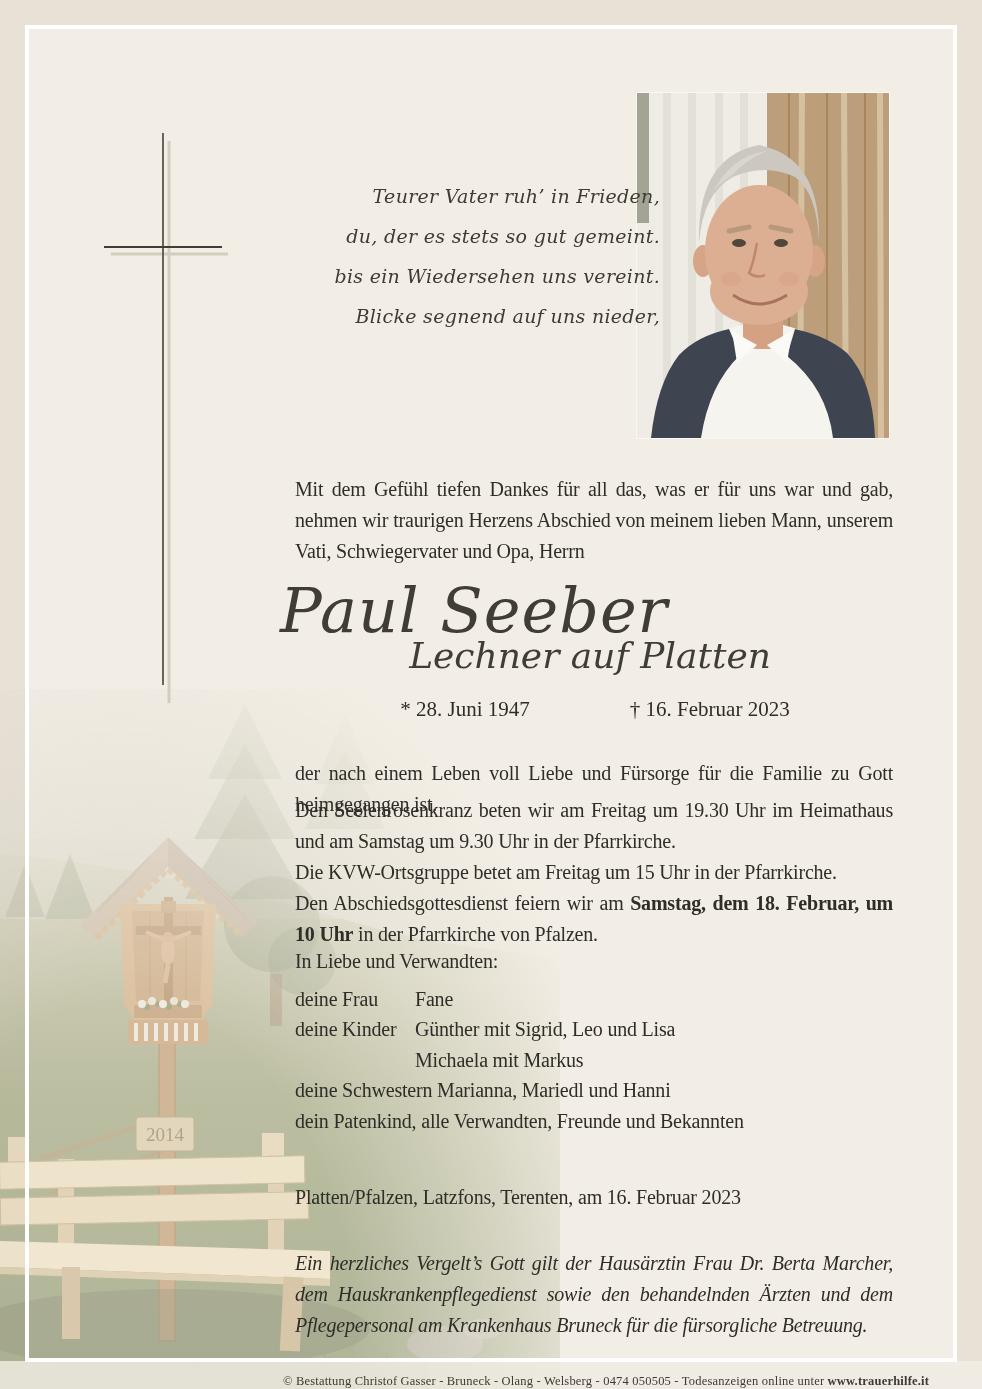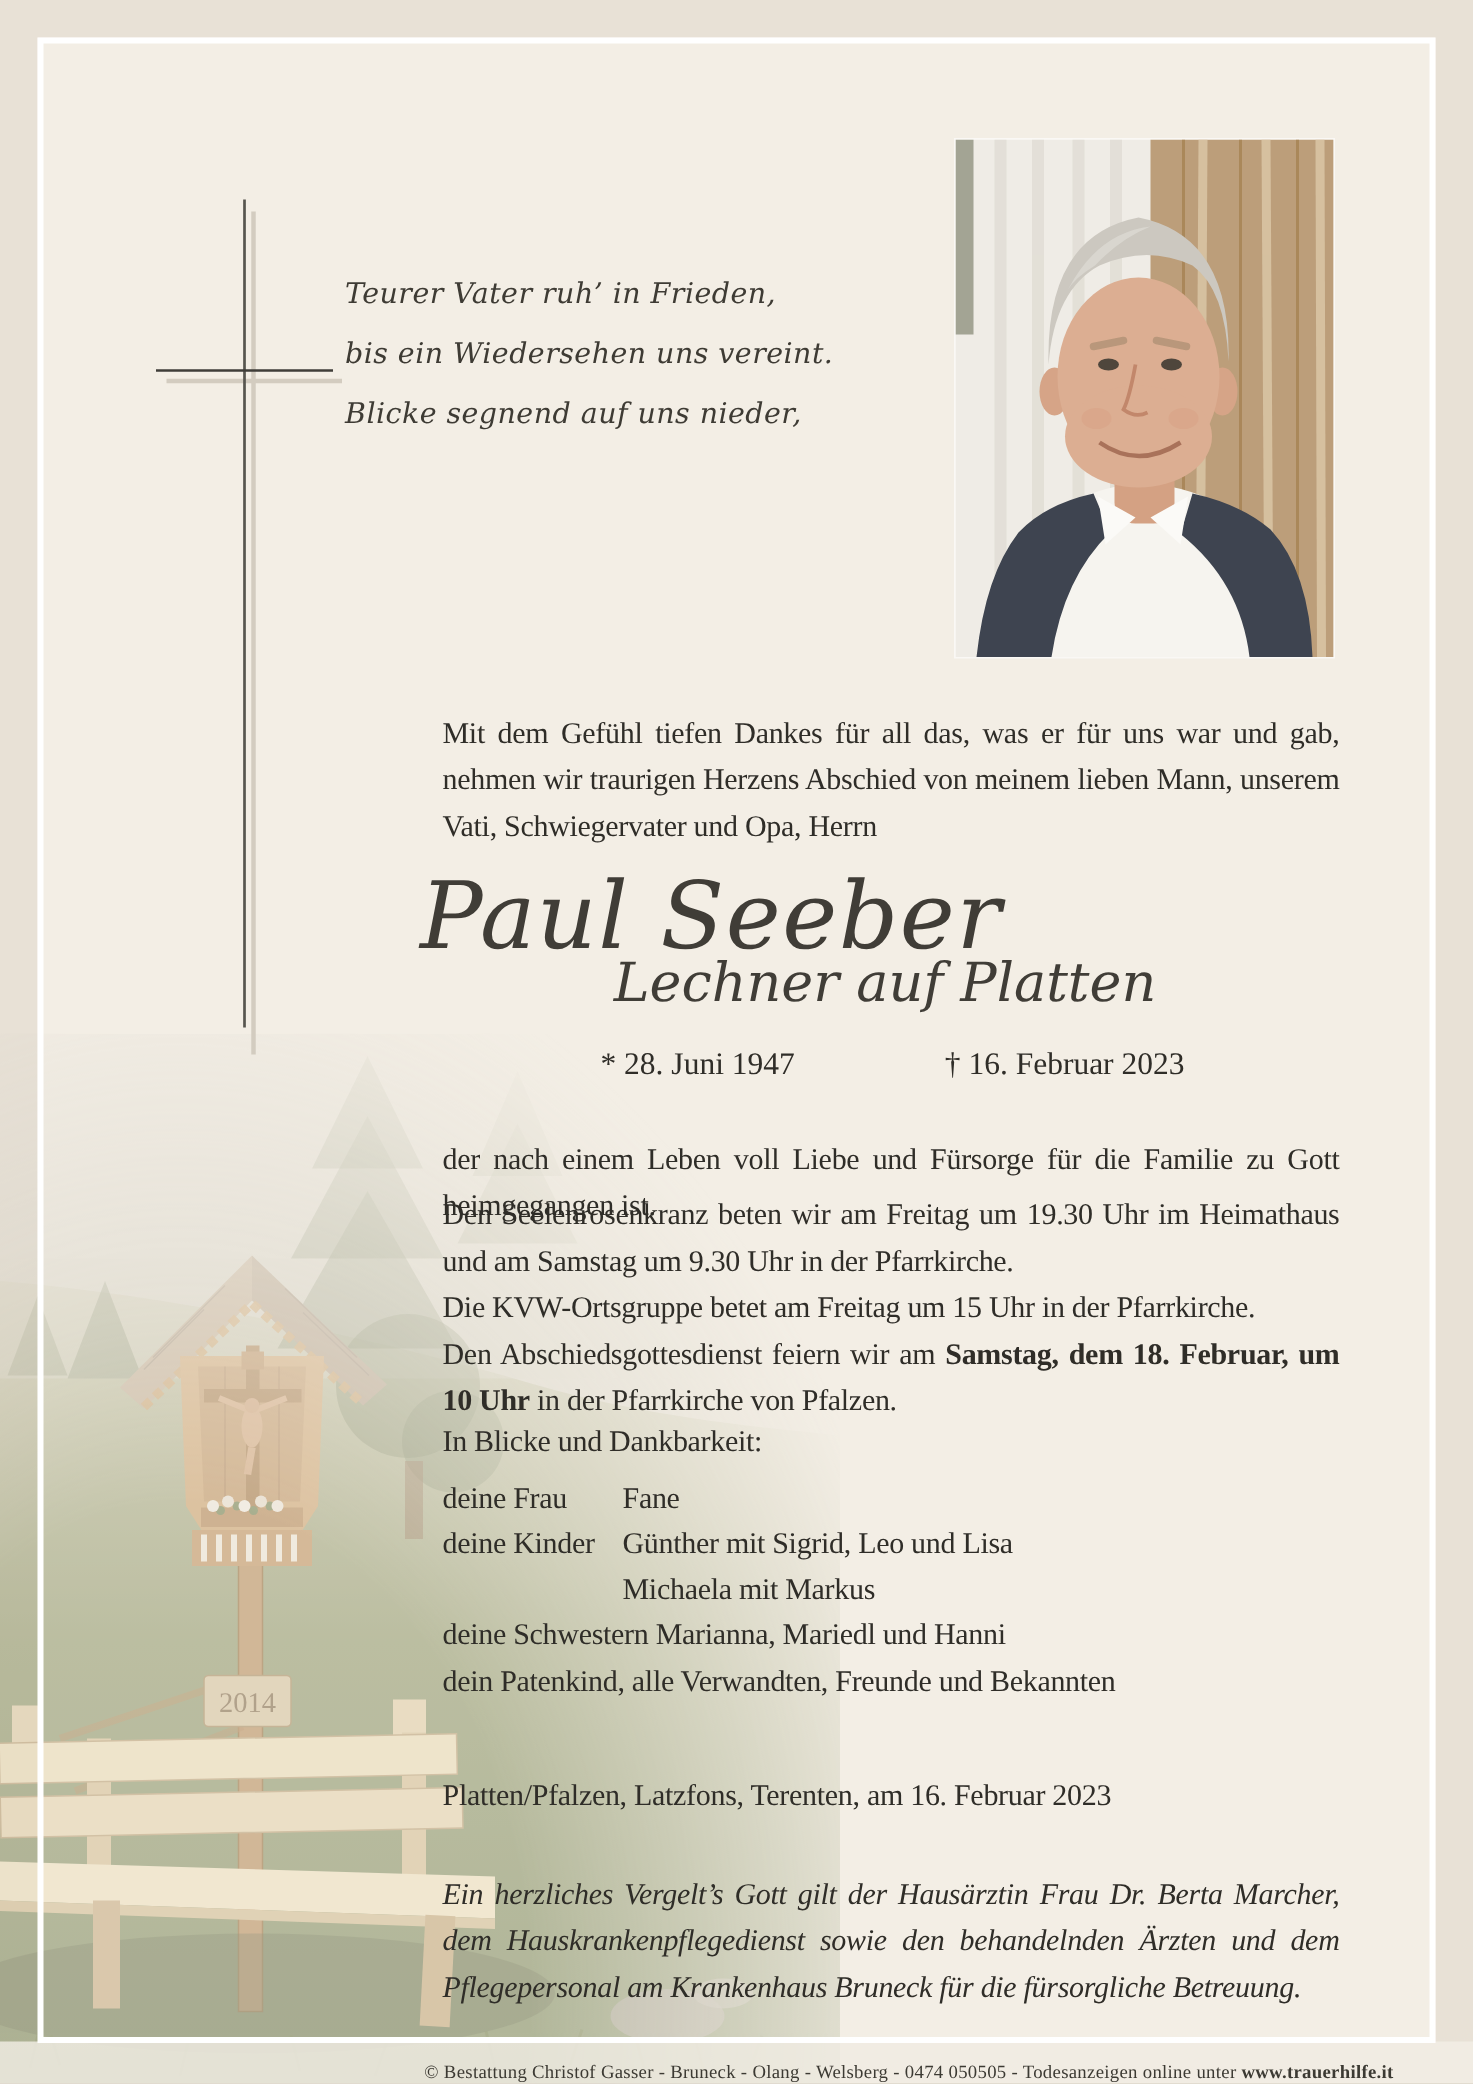--- a/index.html
+++ b/index.html
@@ -23,21 +23,21 @@
   }
   .bg-meadow{position:absolute;left:0;bottom:0;width:560px;height:700px;z-index:1;opacity:.62;}
   .cross-svg{position:absolute;left:95px;top:125px;width:145px;height:580px;z-index:2;}
   .photo{
     position:absolute;left:637px;top:93px;width:252px;height:345px;z-index:2;
     box-shadow:0 0 0 1px rgba(255,255,255,.6);
   }
   .poem{
     position:absolute;left:230px;top:176px;width:430px;z-index:2;
     font-family:"DejaVu Serif",serif;font-style:italic;
-    font-size:19px;line-height:40px;text-align:left;color:#3e3b34;
+    font-size:19px;line-height:40px;text-align:right;color:#3e3b34;
     letter-spacing:.3px;
   }
   .txt{position:absolute;z-index:2;font-size:20px;line-height:31px;letter-spacing:-0.2px;}
   .just{text-align:justify;}
   .intro{left:295px;top:454px;width:598px;}
   .name{
     position:absolute;left:280px;top:547px;width:620px;z-index:2;
     font-family:"DejaVu Serif",serif;font-style:italic;
     font-size:62px;line-height:1.25;color:#403d37;letter-spacing:1px;margin-top:25px;
   }
@@ -233,20 +233,21 @@
         <ellipse cx="94" cy="186" rx="10" ry="7" fill="#d89a7d" opacity=".35"></ellipse>
         <ellipse cx="152" cy="186" rx="10" ry="7" fill="#d89a7d" opacity=".35"></ellipse>
         <path d="M95,238 L120,252 L100,270 Z" fill="#fbfaf7"></path>
         <path d="M155,238 L130,252 L150,270 Z" fill="#fbfaf7"></path>
       </g>
     </svg>
   </div>
 
   <div class="poem">
     <div>Teurer Vater ruh’ in Frieden,</div>
+    <div>du, der es stets so gut gemeint.</div>
     <div>bis ein Wiedersehen uns vereint.</div>
     <div>Blicke segnend auf uns nieder,</div>
   </div>
 
   <p class="txt just intro">Mit dem Gefühl tiefen Dankes für all das, was er für uns war und gab, nehmen wir traurigen Herzens Abschied von meinem lieben Mann, unserem Vati, Schwiegervater und Opa, Herrn</p>
 
   <div class="name">Paul Seeber</div>
   <div class="vulgo">Lechner auf Platten</div>
 
   <div class="dates">
@@ -256,21 +257,21 @@
 
   <p class="txt just after">der nach einem Leben voll Liebe und Fürsorge für die Familie zu Gott heimgegangen ist.</p>
 
   <div class="txt services">
     <p class="just">Den Seelenrosenkranz beten wir am Freitag um 19.30 Uhr im Heimathaus und am Samstag um 9.30 Uhr in der Pfarrkirche.</p>
     <p class="just">Die KVW-Ortsgruppe betet am Freitag um 15 Uhr in der Pfarrkirche.</p>
     <p class="just"><span>Den Abschiedsgottesdienst feiern wir am </span><b>Samstag, dem 18. Februar, um 10 Uhr</b><span> in der Pfarrkirche von Pfalzen.</span></p>
   </div>
 
   <div class="txt mourners">
-    <div class="heading">In Blicke und Dankbarkeit:</div>
+    <div class="heading">In Liebe und Verwandten:</div>
     <div class="row"><span class="lbl">deine Frau</span><span>Fane</span></div>
     <div class="row"><span class="lbl">deine Kinder</span><span>Günther mit Sigrid, Leo und Lisa</span></div>
     <div class="row"><span class="lbl"></span><span>Michaela mit Markus</span></div>
     <div class="row">deine Schwestern Marianna, Mariedl und Hanni</div>
     <div class="row">dein Patenkind, alle Verwandten, Freunde und Bekannten</div>
   </div>
 
   <div class="txt place-date">Platten/Pfalzen, Latzfons, Terenten, am 16. Februar 2023</div>
 
   <p class="txt just thanks">Ein herzliches Vergelt’s Gott gilt der Hausärztin Frau Dr. Berta Marcher, dem Hauskrankenpflegedienst sowie den behandelnden Ärzten und dem Pflegepersonal am Krankenhaus Bruneck für die fürsorgliche Betreuung.</p>

